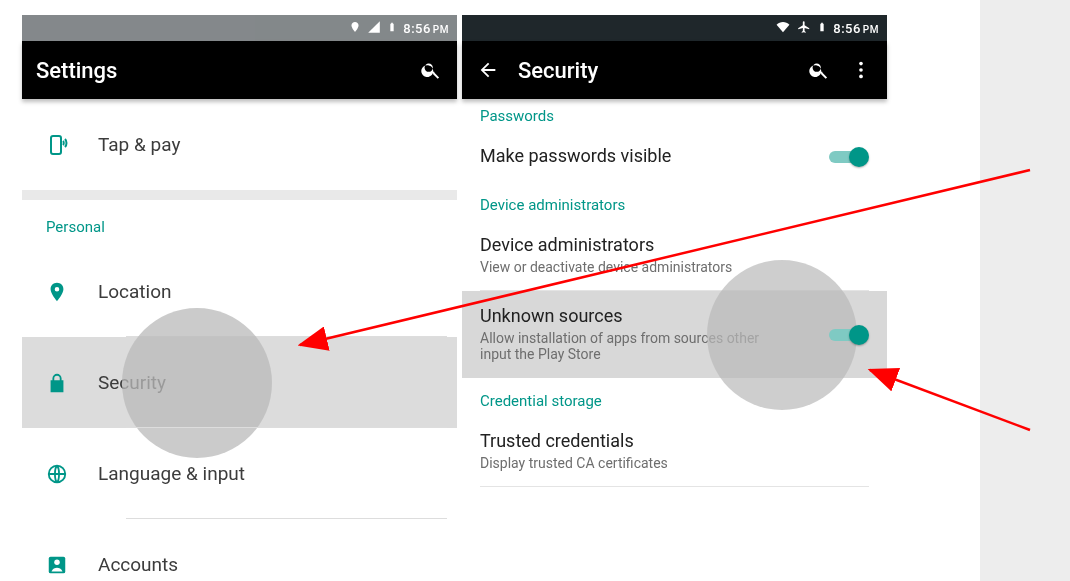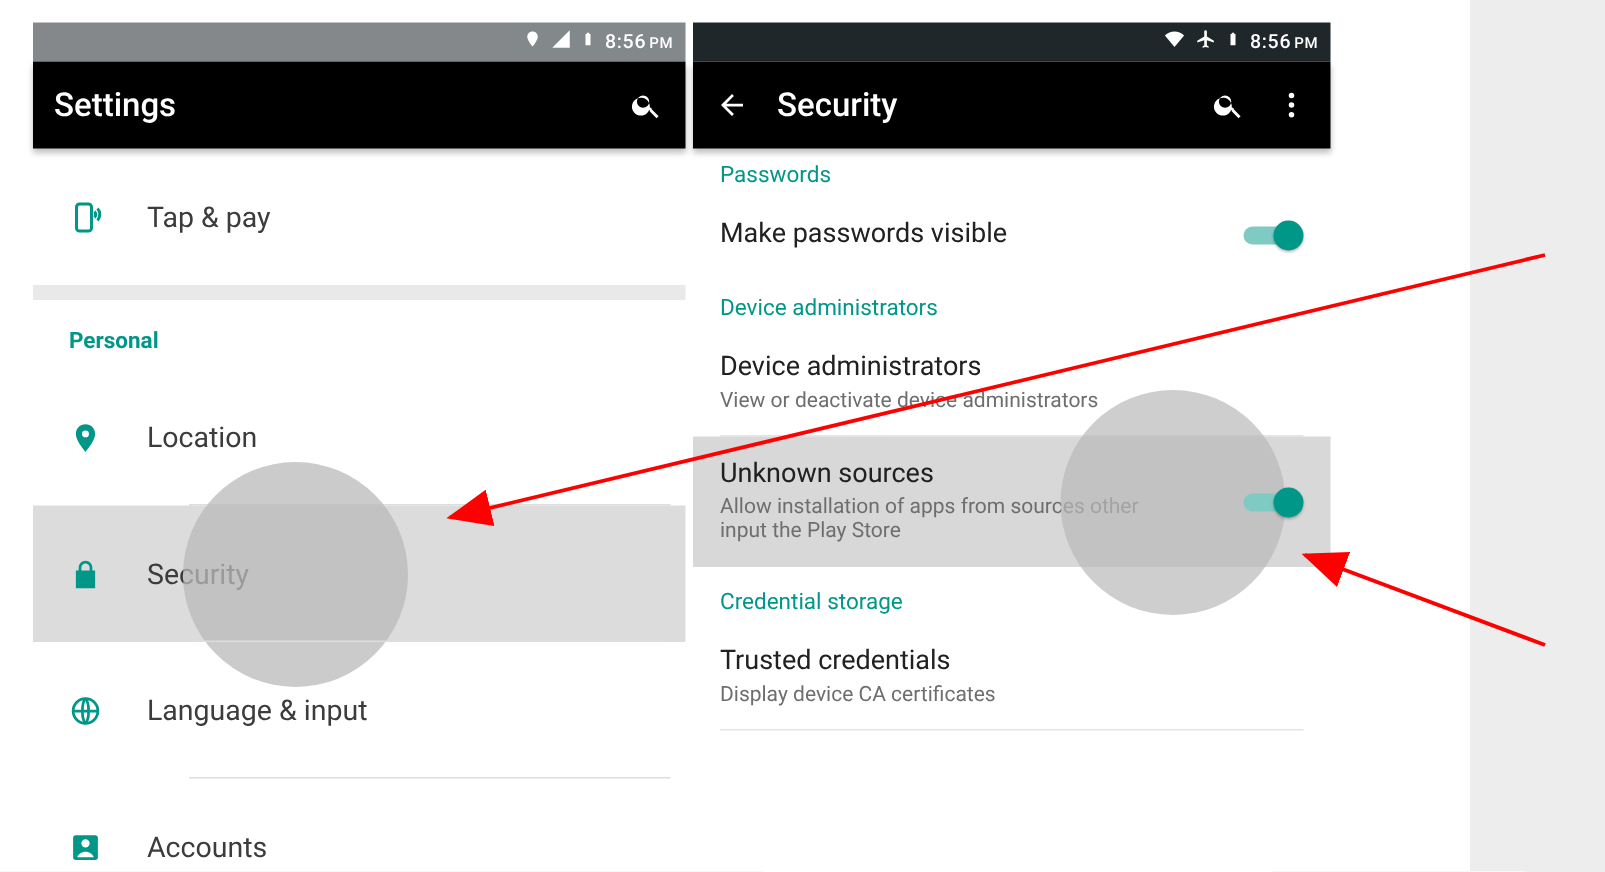--- a/index.html
+++ b/index.html
@@ -21,21 +21,21 @@
   .appbar .title{font-size:22px;font-weight:500;flex:1}
   .appbar .iconbtn{width:24px;height:24px;display:flex;align-items:center;justify-content:center;cursor:pointer}
   .appbar .iconbtn svg{fill:#fff}
 
   
   .row{display:flex;align-items:center;height:91px;padding-left:24px;position:relative}
   .row .icon{width:52px;display:flex;align-items:center;justify-content:flex-start}
   .row .icon svg{fill:#009688}
   .row .label{font-size:19px;color:#3c3c3c}
   .row .divider{position:absolute;left:104px;right:10px;bottom:0;height:1px;background:#ddd}
-  .section{padding:18px 0 10px 24px;font-size:15px;font-weight:700;color:#009688}
+  .section{padding:18px 0 10px 24px;font-size:15px;font-weight:400;color:#009688}
   .thinbar{height:10px;background:#e9e9e9}
 
   
   .row.hl{background:#dcdcdc}
   .ripple{position:absolute;width:150px;height:150px;border-radius:50%;background:#b9b9b9;left:100px;top:50%;transform:translateY(-50%);opacity:.75}
 
   
   .sec-section{padding:14px 0 6px 18px;font-size:15px;font-weight:400;color:#009688}
   .sec-item{padding:14px 18px 16px 18px;position:relative}
   .sec-item .title{font-size:18px;color:#212121}
@@ -192,21 +192,21 @@
       <div class="sub">Allow installation of apps from sources other input the Play Store</div>
       <div class="toggle">
           <div class="track"></div>
           <div class="thumb"></div>
         </div>
     </div>
 
     <div class="sec-section">Credential storage</div>
     <div class="sec-item">
       <div class="title">Trusted credentials</div>
-      <div class="sub">Display device CA certificates</div>
+      <div class="sub">Display trusted CA certificates</div>
       <div class="div"></div>
     </div>
   </div>
 
   <svg id="arrows" width="1070" height="581">
     <defs>
       <marker id="ah" markerWidth="12" markerHeight="10" refX="11" refY="5" orient="auto">
         <path d="M0,0 L12,5 L0,10 z" fill="#ff0000"></path>
       </marker>
     </defs>

